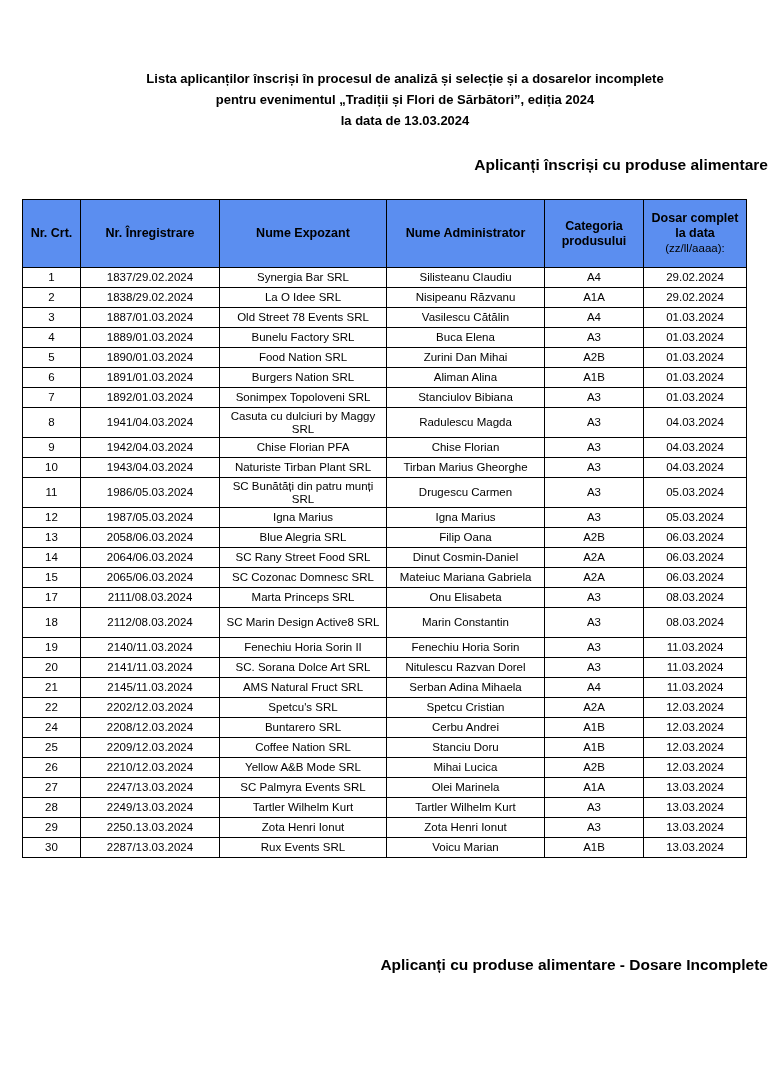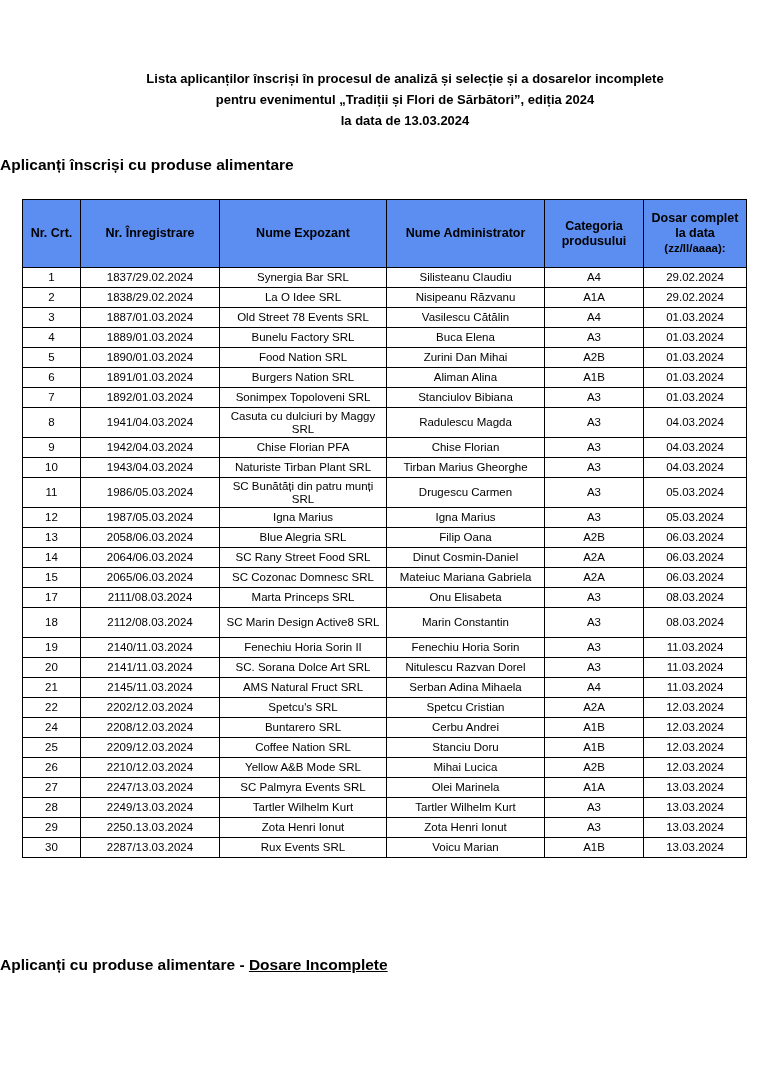--- a/index.html
+++ b/index.html
@@ -1,25 +1,25 @@
 <!DOCTYPE html>
 <html><head>
 <meta charset="utf-8">
 <style>
   html, body { margin: 0; padding: 0; background: #ffffff; }
   body { width: 768px; height: 1087px; position: relative; font-family: "Liberation Sans", sans-serif; color: #000; overflow: hidden; }
   .title-block { position: absolute; top: 68px; left: 0; width: 768px; text-align: center; font-weight: bold; font-size: 13px; line-height: 21px; padding-left: 21px; }
-  .section-title { position: absolute; left: 0; width: 768px; text-align: left; font-weight: bold; font-size: 15.5px; }
+  .section-title { position: absolute; left: 0; width: 768px; text-align: right; font-weight: bold; font-size: 15.5px; }
   .sec1 { top: 156px; }
   .sec2 { top: 956px; }
-  .sec2 .u { text-decoration: underline; }
+  .sec2 .u { }
   table { position: absolute; top: 199px; left: 22px; width: 724px; border-collapse: collapse; table-layout: fixed; font-size: 11.5px; }
   th, td { border: 1px solid #000; text-align: center; vertical-align: middle; padding: 0 2px; }
   th { background: #5b8ef0; font-weight: bold; font-size: 12.5px; height: 67px; line-height: 15px; }
-  th .small { font-weight: bold; font-size: 11.5px; }
+  th .small { font-weight: normal; font-size: 11.5px; }
   td { height: 19px; line-height: 13px; }
   tr.tall td { height: 29px; }
 </style>
 </head>
 <body>
 
 <div class="title-block">
   <div>Lista aplicanților înscriși în procesul de analiză și selecție și a dosarelor incomplete</div>
   <div>pentru evenimentul „Tradiții și Flori de Sărbători”, ediția 2024</div>
   <div>la data de 13.03.2024</div>

